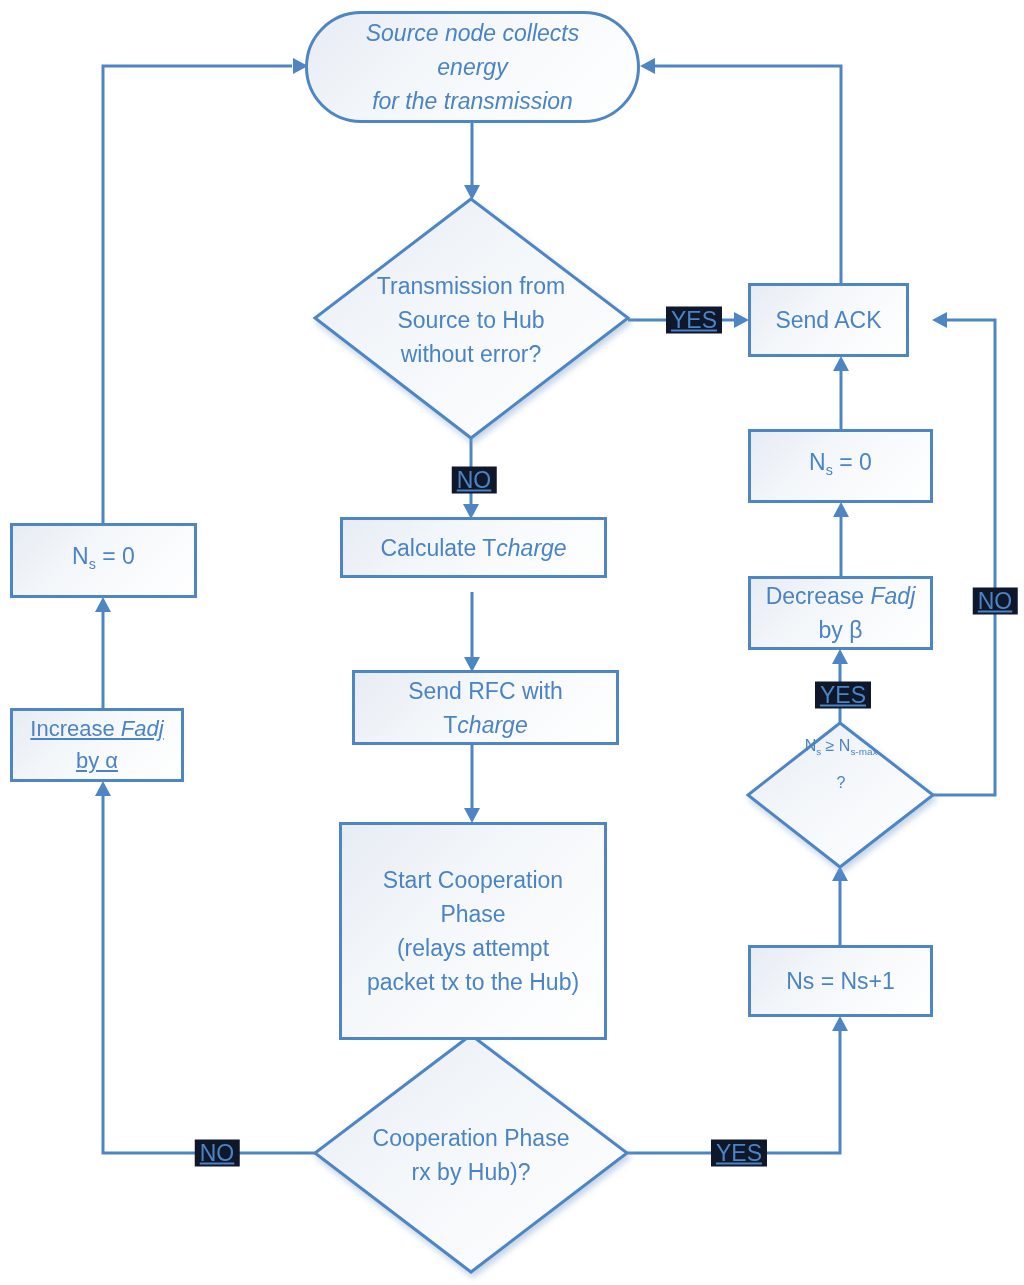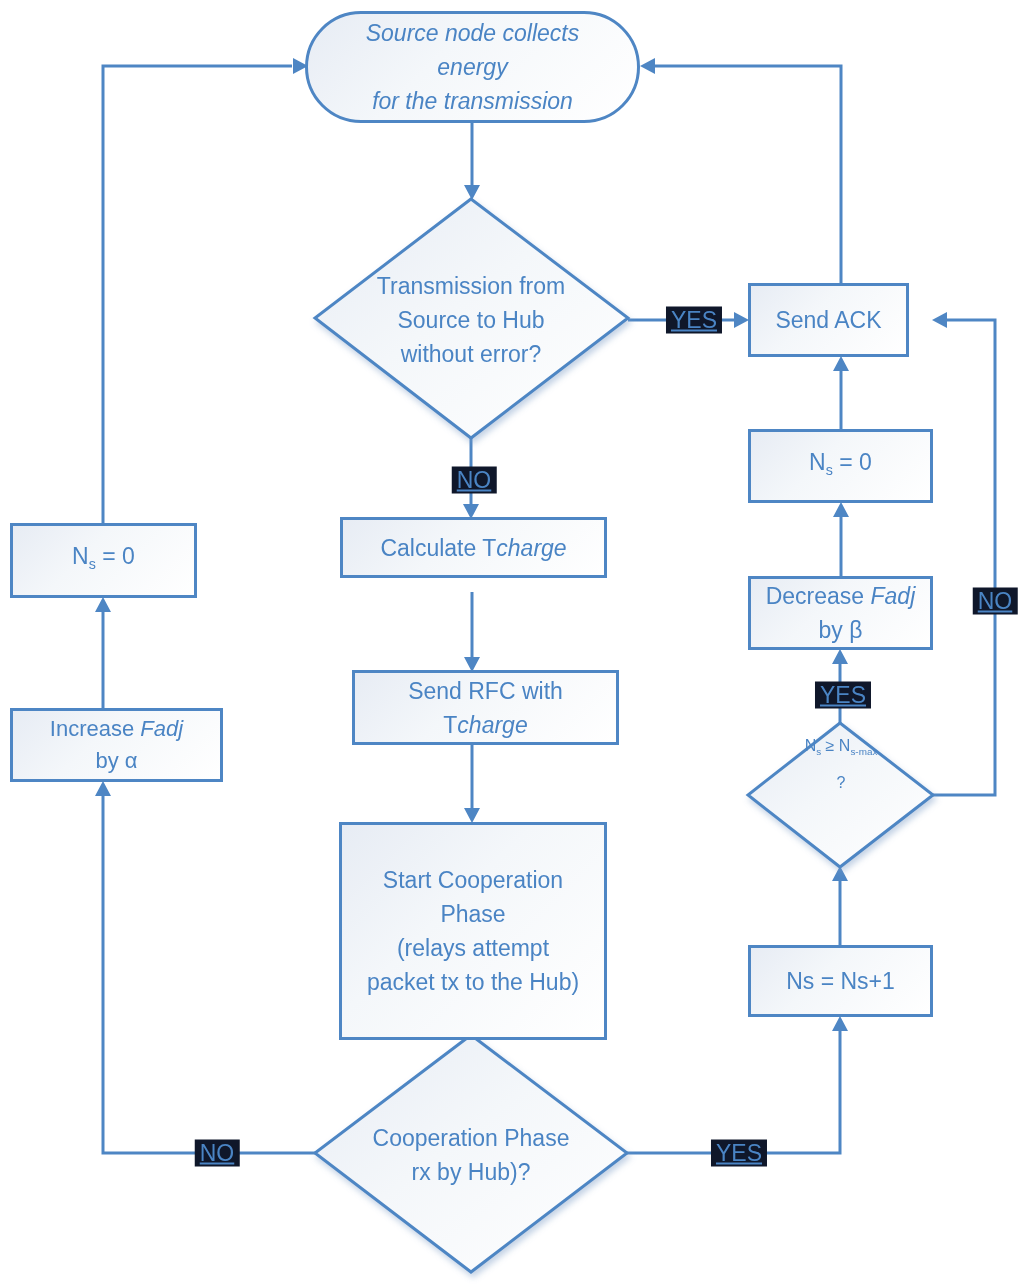--- a/index.html
+++ b/index.html
@@ -169,21 +169,21 @@
     <div>Phase</div>
     <div>(relays attempt</div>
     <div>packet tx to the Hub)</div>
   </div>
 
   <div class="dtext" style="left:471px;top:1155px;">
     <div>Cooperation Phase</div>
     <div>rx by Hub)?</div>
   </div>
 
-  <div class="node" style="left:10px;top:708px;width:213px;height:74px;font-size:22px;line-height:32px;">
+  <div class="node" style="left:10px;top:708px;width:174px;height:74px;font-size:22px;line-height:32px;text-decoration:underline;">
     <div class="nowrap"><span>Increase </span><span class="it">Fadj</span></div>
     <div>by α</div>
   </div>
 
   <div class="node" style="left:10px;top:523px;width:187px;height:75px;">
     <div class="nowrap"><span>N</span><span class="sub">s</span><span> = 0</span></div>
   </div>
 
   <div class="edge-label" style="left:694px;top:320px;">YES</div>
   <div class="edge-label" style="left:474px;top:480px;">NO</div>

